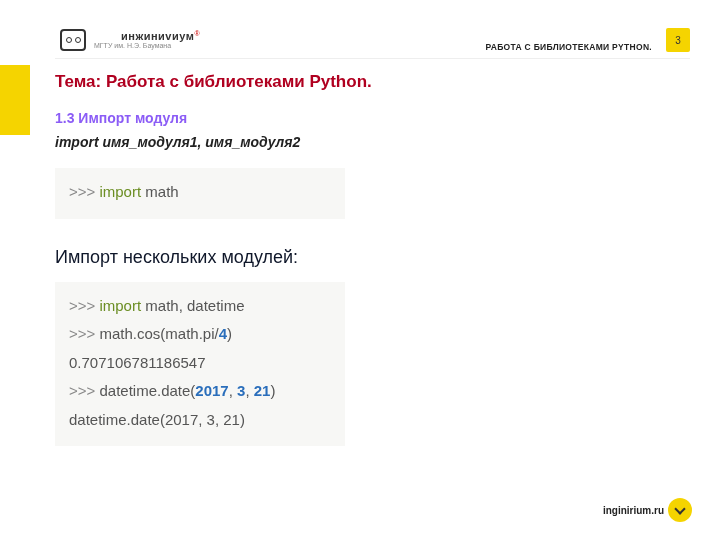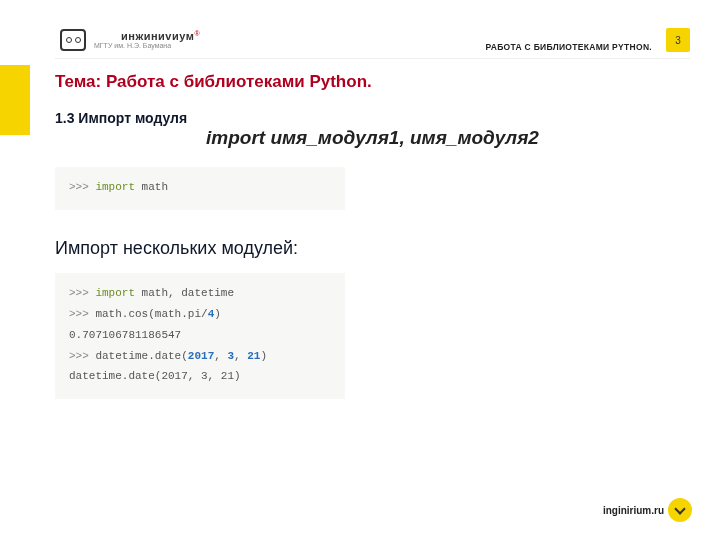--- a/index.html
+++ b/index.html
@@ -78,36 +78,35 @@
   }
   .topic {
     font-size: 17px;
     color: #b00020;
     font-weight: bold;
     margin-bottom: 18px;
   }
   .section {
     font-size: 14px;
     font-weight: bold;
-    color: #0f172a;
-    margin-bottom: 1px;
+    color: #8b5cf6;
+    margin-bottom: 8px;
   }
   .syntax {
-    font-size: 19px;
+    font-size: 14px;
     font-style: italic;
     font-weight: 600;
     color: #222;
     margin-bottom: 18px;
-    text-align: center;
   }
   .code-block {
     background: #f7f7f5;
     padding: 10px 14px 12px 14px;
-    font-family: Liberation Mono, monospace;
-    font-size: 11px;
+    font-family: Liberation Sans, sans-serif;
+    font-size: 15px;
     line-height: 1.9;
     color: #555;
     width: 290px;
     margin-bottom: 28px;
   }
   .code-block .prompt { color: #888; }
   .code-block .kw { color: #6b8e23; }
   .code-block .num { color: #2a6ebb; font-weight: 600; }
   .subhead {
     font-size: 18px;

